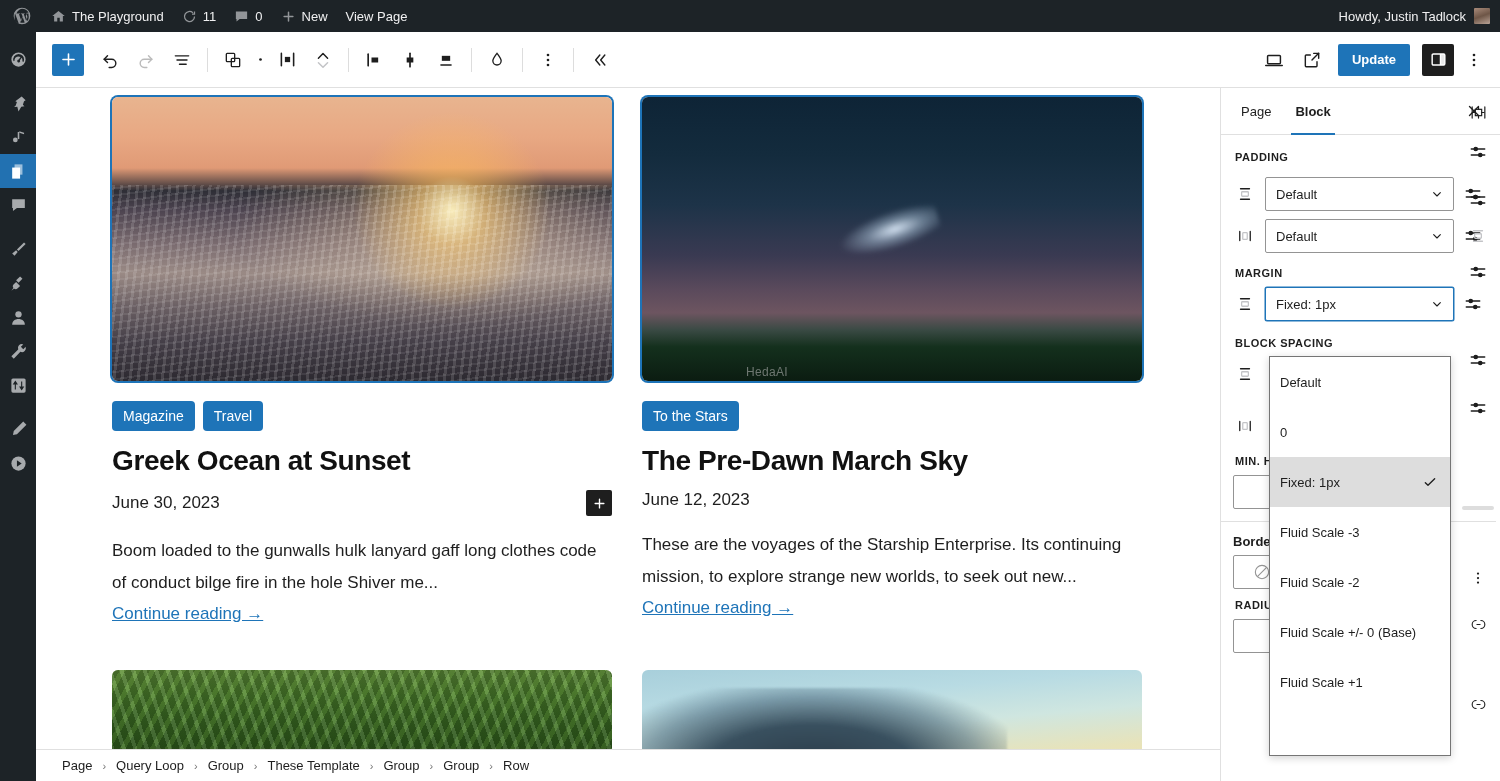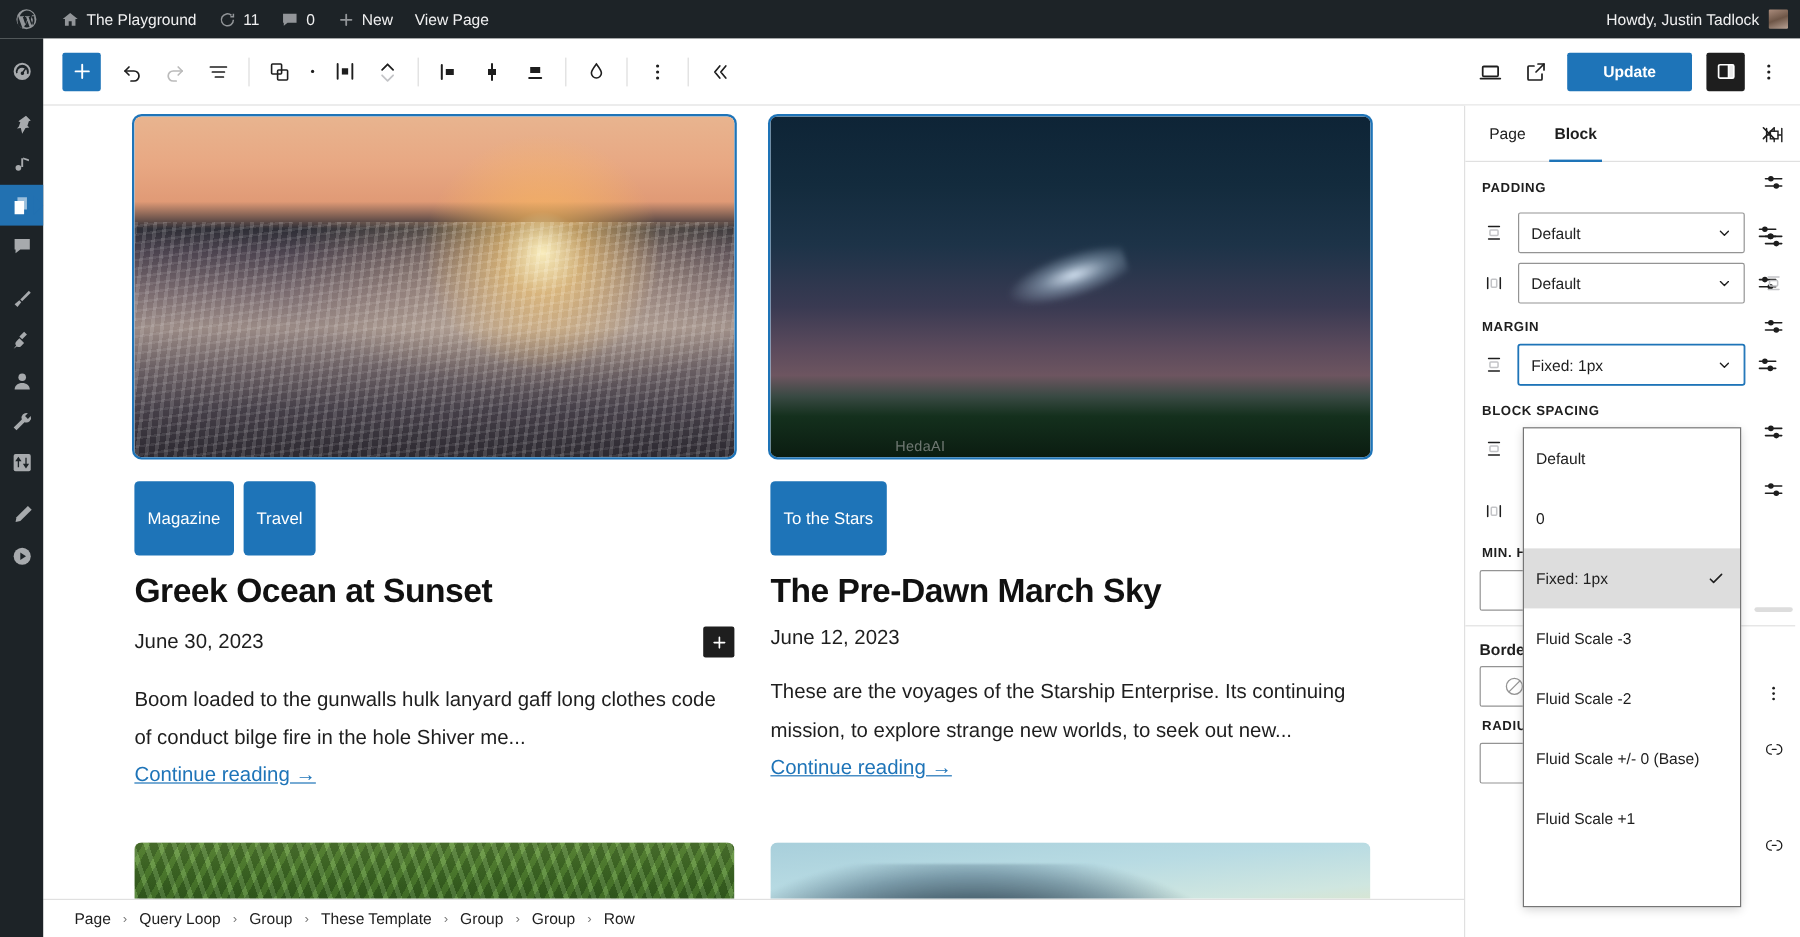--- a/index.html
+++ b/index.html
@@ -84,21 +84,21 @@
   .tb-add {
     width: 32px; height: 32px; margin: 0 8px 0 12px;
     background: #1e74b8; color: #fff;
     display: flex; align-items: center; justify-content: center;
     border-radius: 2px; cursor: pointer;
   }
   .tb-sep { width: 1px; height: 24px; background: #ddd; margin: 0 7px; }
   .tb-dot { width: 18px; display: flex; align-items: center; justify-content: center; color: #1e1e1e; }
   .tb-right { margin-left: auto; display: flex; align-items: center; gap: 2px; }
   .btn-update {
-    height: 32px; padding: 0 30px; margin: 0 6px;
+    height: 32px; padding: 0 14px; margin: 0 6px;
     background: #1e74b8; color: #fff;
     border: none; border-radius: 2px;
     font-size: 13px; font-weight: 600;
     cursor: pointer;
     display: flex; align-items: center;
   }
   .btn-sidebar-toggle {
     width: 32px; height: 32px; margin-left: 4px;
     background: #1e1e1e; color: #fff;
     display: flex; align-items: center; justify-content: center;
@@ -191,21 +191,21 @@
   .wm-canvas {
     position: absolute; left: 108px; bottom: 4px;
     font-size: 12px; color: rgba(190,190,190,.55);
     letter-spacing: .3px;
   }
 
   .term-row { margin-top: 20px; display: flex; gap: 8px; }
   .term {
     background: #1e74b8; color: #fff;
     font-size: 14px; line-height: 1;
-    padding: 24px 11px; border-radius: 4px;
+    padding: 8px 11px; border-radius: 4px;
     white-space: nowrap;
   }
   .post-title {
     margin-top: 14px;
     font-size: 28px; font-weight: 700; letter-spacing: -.4px;
     color: #111; line-height: 1.15;
   }
   .post-meta-row {
     margin-top: 13px;
     display: flex; align-items: center; justify-content: space-between; text-align: center;

